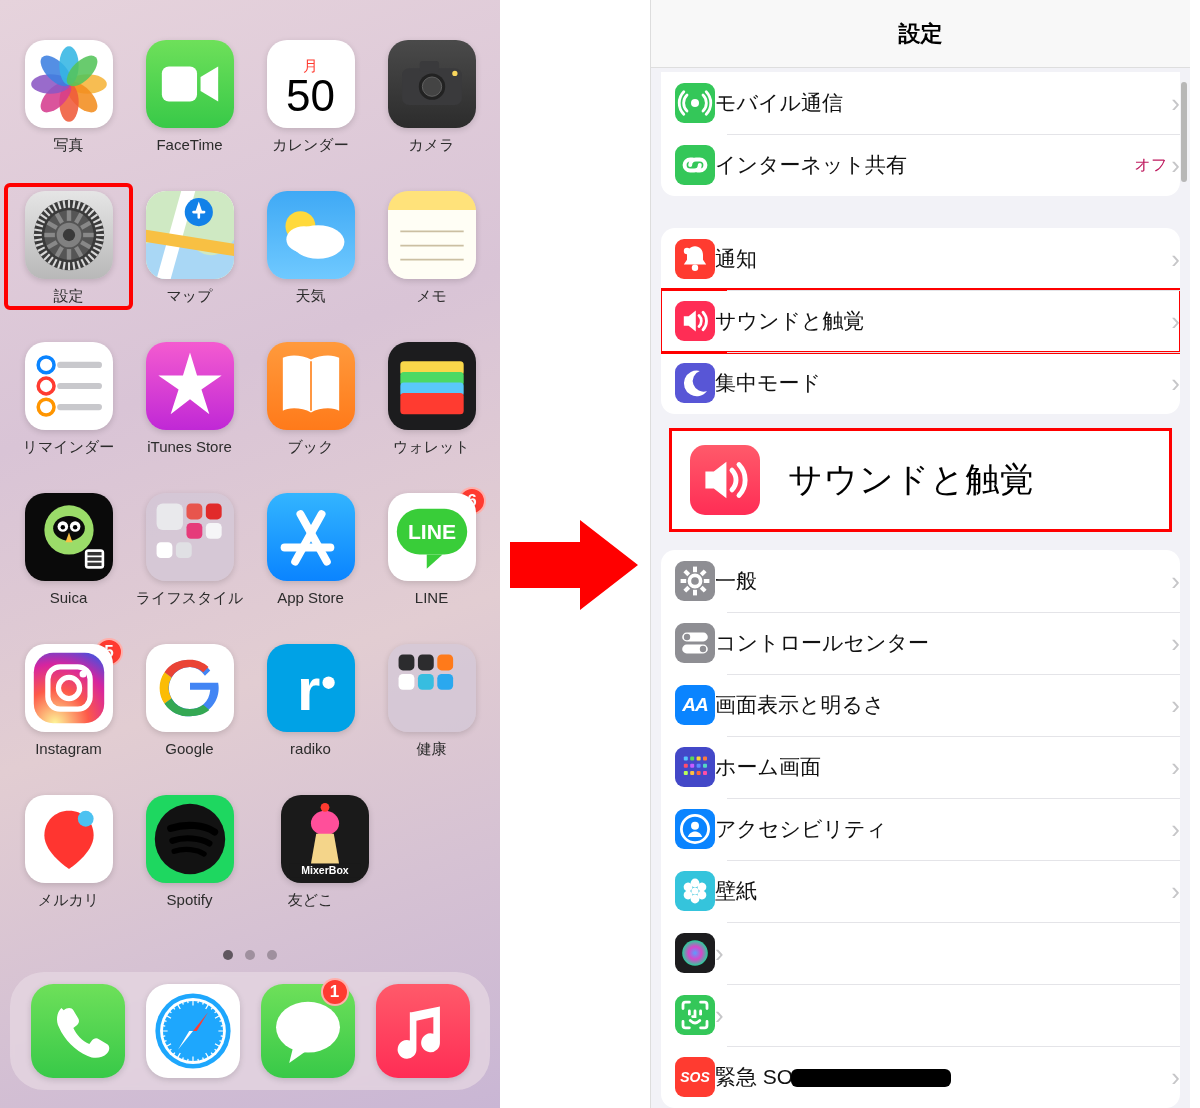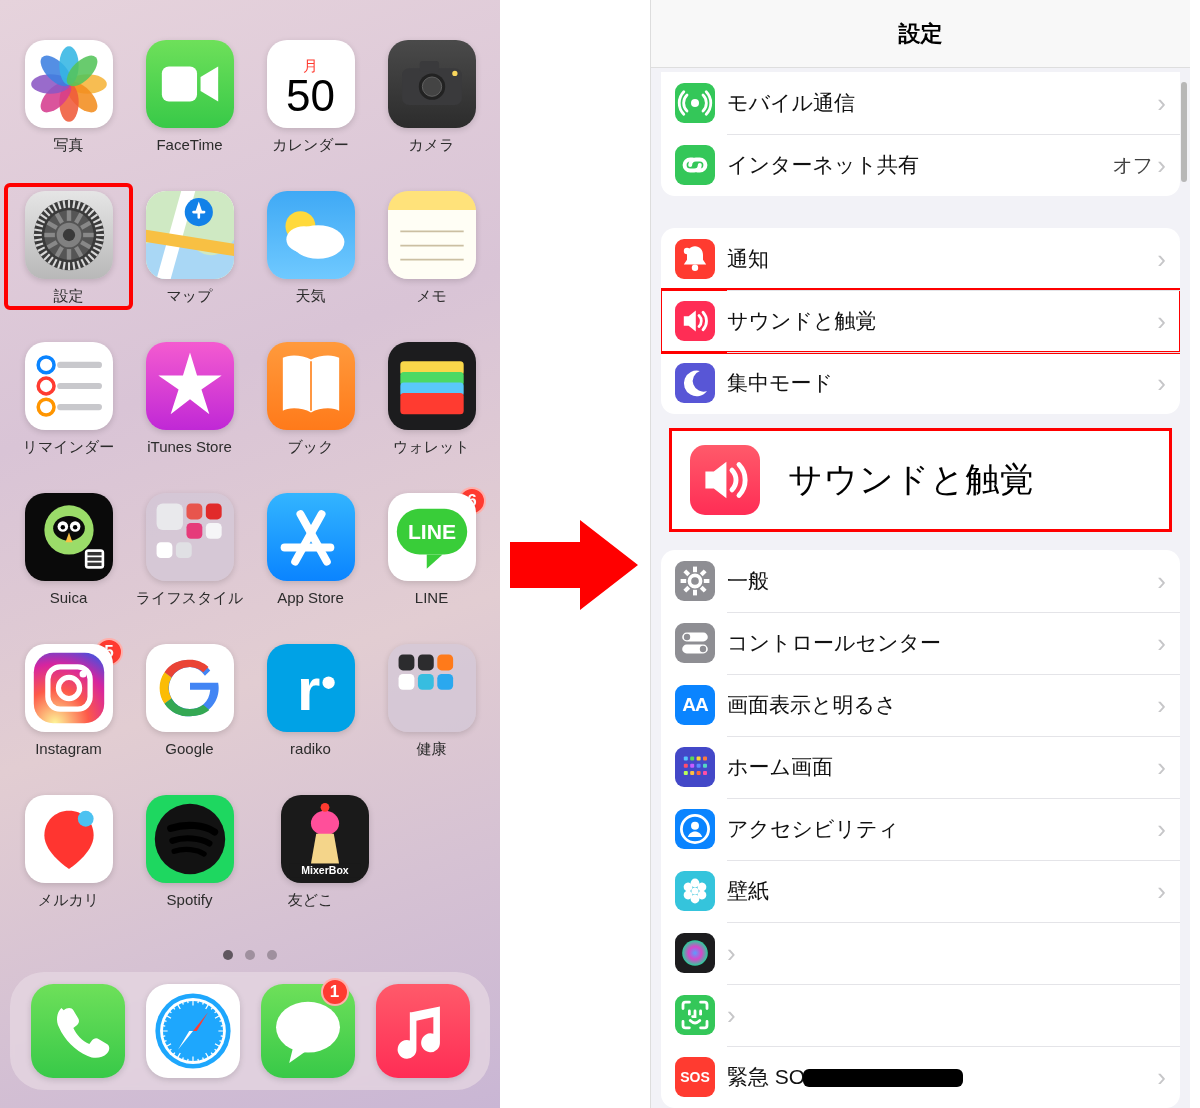--- a/index.html
+++ b/index.html
@@ -58,33 +58,33 @@
   .settings-header {
     height: 68px; background: #f8f8f8; border-bottom: 1px solid #dedede;
     display: flex; align-items: center; justify-content: center;
     font-size: 22px; font-weight: 600;
   }
   .scrollbar { position: absolute; right: 3px; top: 82px; width: 6px; height: 100px; background: #b7b7b7; border-radius: 3px; }
   .group { background: #fff; margin: 0 10px; border-radius: 14px; overflow: hidden; }
   .group + .group, .gap + .group { margin-top: 32px; }
   .row {
     display: flex; align-items: center; height: 62px;
-    padding: 0 14px 0 14px; position: relative;
+    padding: 0 0 0 14px; position: relative;
   }
   .row + .row::before {
     content: ""; position: absolute; left: 66px; right: 0; top: 0;
     border-top: 1px solid #e4e4e8;
   }
   .row-icon {
     width: 40px; height: 40px; border-radius: 9px;
     display: flex; align-items: center; justify-content: center;
-    flex-shrink: 0; margin-right: 12px;
+    flex-shrink: 0; margin-right: 0; font-style: italic;
   }
   .row-label { font-size: 21px; flex: 1; color: #111; }
-  .row-value { font-size: 20px; color: #404040; margin-right: 4px; }
+  .row-value { font-size: 16px; color: #be185d; margin-right: 4px; }
   .chevron { color: #c6c6c8; font-size: 26px; font-weight: 300; }
   .row-highlight { outline: 3px solid #ff0000; outline-offset: -1px; }
   .callout {
     margin: 14px 18px 18px 18px; padding: 14px 18px;
     border: 3px solid #ff0000; background: #fff;
     display: flex; align-items: center; gap: 28px;
   }
   .callout-icon {
     width: 70px; height: 70px; border-radius: 15px;
     background: linear-gradient(180deg,#ff5a6a,#ff2d55);

